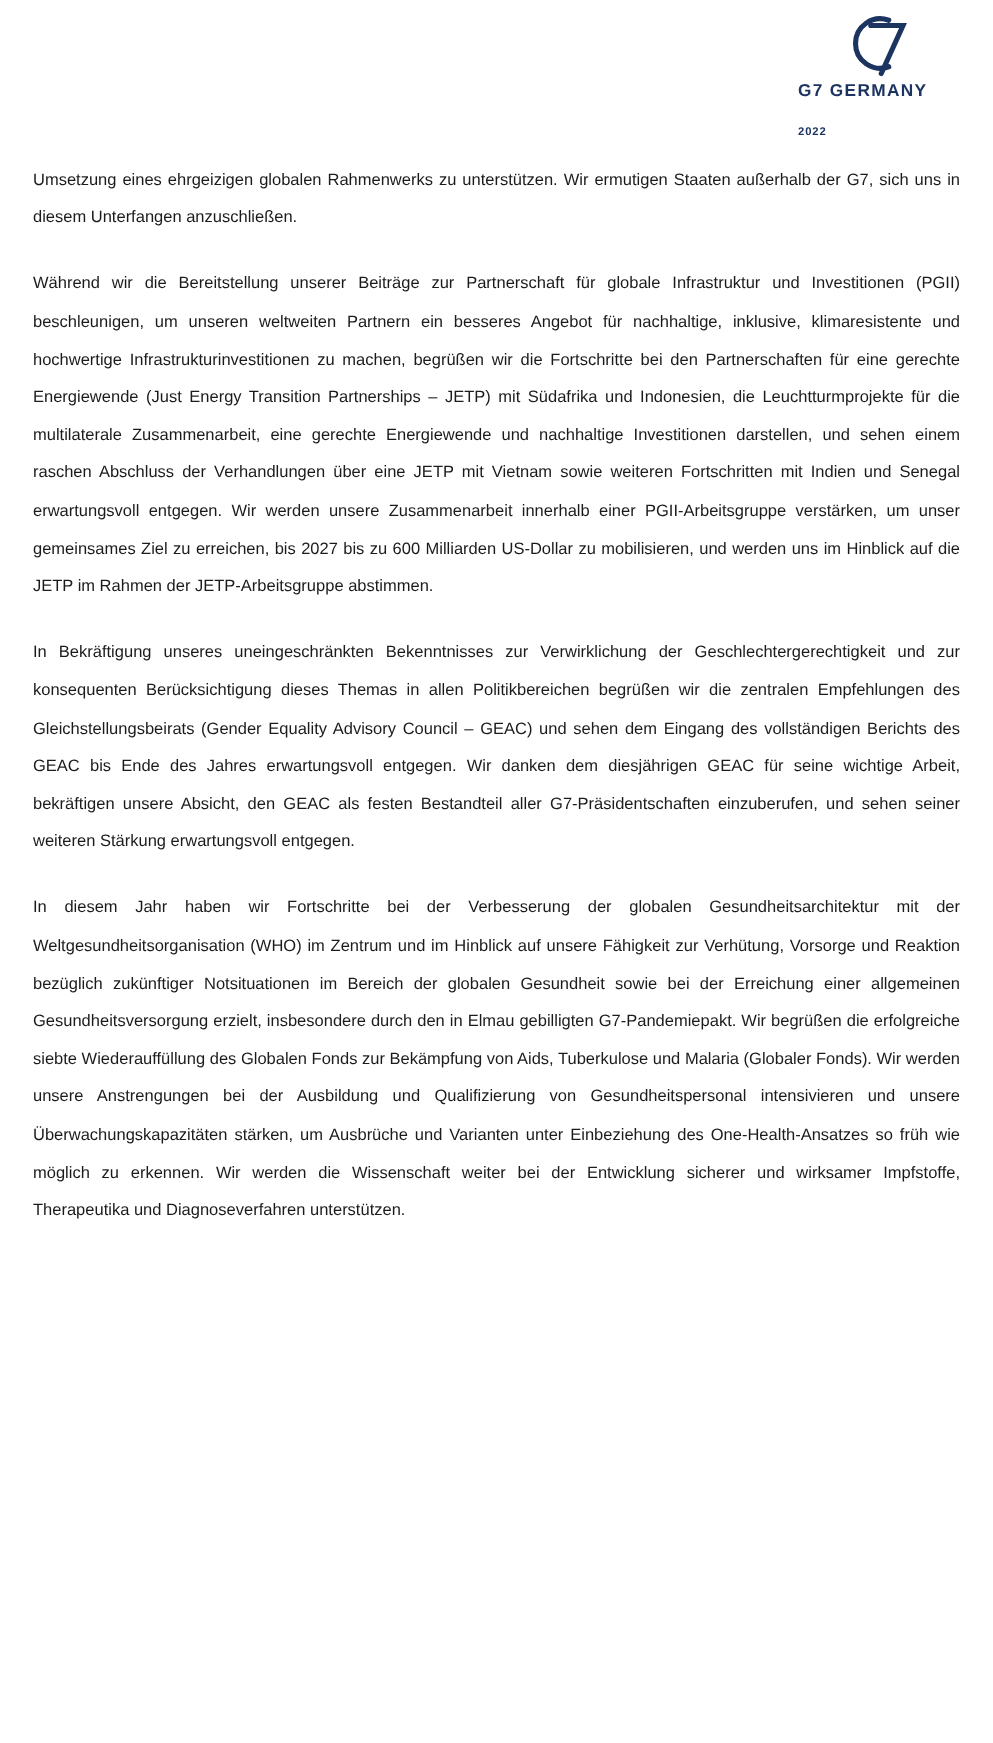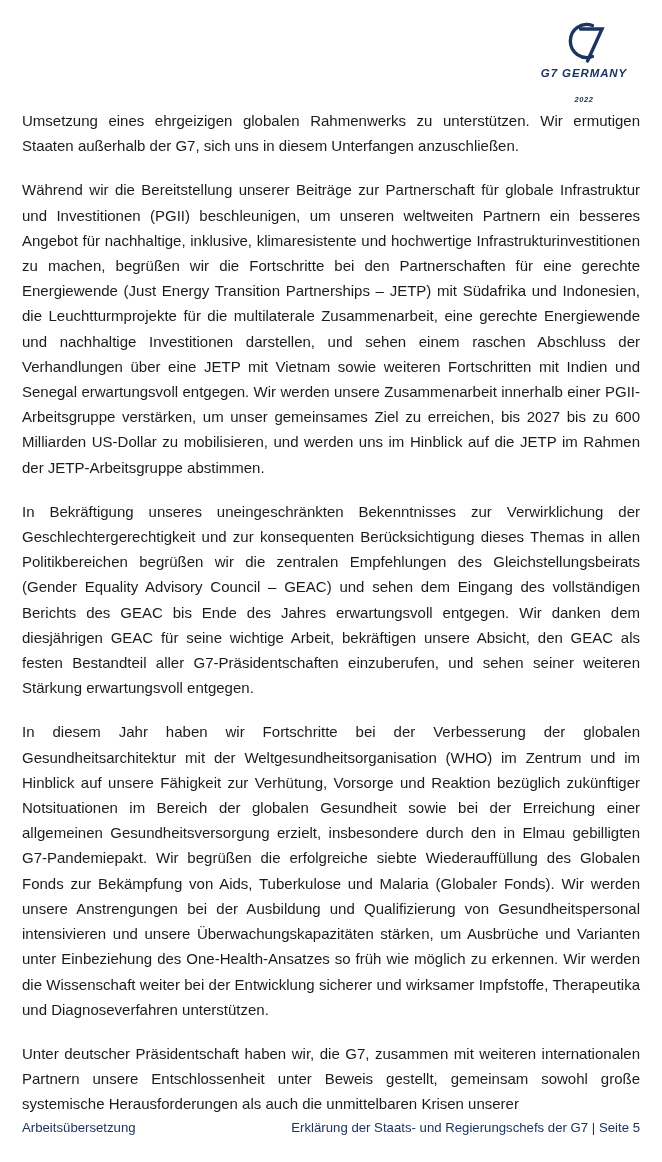--- a/index.html
+++ b/index.html
@@ -20,26 +20,24 @@
   
   .header {
     position: absolute;
     top: 0;
     left: 0;
     right: 0;
     height: 100px;
   }
   .logo-block {
     position: absolute;
-    top: 16px;
+    top: 4px;
     right: 26px;
     width: 104px;
-    text-align: center;
     color: #1c3460;
-    font-style: italic;
   }
   .logo-mark {
     width: 104px;
     height: 50px;
     display: block;
     margin: 0 auto;
   }
   .logo-wordmark {
     font-size: 11.5px;
     font-weight: bold;
@@ -62,21 +60,21 @@
   .content {
     position: absolute;
     top: 108px;
     left: 22px;
     width: 618px;
   }
   p.para {
     margin: 0 0 19px 0;
     text-align: justify;
     text-justify: inter-word;
-    font-size: 15px;
+    font-size: 11px;
     line-height: 25.2px;
     color: #1b1b1b;
     font-family: "Liberation Sans", sans-serif;
     -webkit-hyphens: none;
     hyphens: none;
   }
   p.para:last-child {
     margin-bottom: 0;
   }
 
@@ -120,21 +118,16 @@
       <div class="logo-wordmark">G7 GERMANY</div>
       <div class="logo-year">2022</div>
     </div>
   </div>
 
   <div class="content">
     <p class="para">Umsetzung eines ehrgeizigen globalen Rahmenwerks zu unterstützen. Wir ermutigen Staaten außerhalb der G7, sich uns in diesem Unterfangen anzuschließen.</p>
     <p class="para">Während wir die Bereitstellung unserer Beiträge zur Partnerschaft für globale Infrastruktur und Investitionen (PGII) beschleunigen, um unseren weltweiten Partnern ein besseres Angebot für nachhaltige, inklusive, klimaresistente und hochwertige Infrastrukturinvestitionen zu machen, begrüßen wir die Fortschritte bei den Partnerschaften für eine gerechte Energiewende (Just Energy Transition Partnerships – JETP) mit Südafrika und Indonesien, die Leuchtturmprojekte für die multilaterale Zusammenarbeit, eine gerechte Energiewende und nachhaltige Investitionen darstellen, und sehen einem raschen Abschluss der Verhandlungen über eine JETP mit Vietnam sowie weiteren Fortschritten mit Indien und Senegal erwartungsvoll entgegen. Wir werden unsere Zusammenarbeit innerhalb einer PGII-Arbeitsgruppe verstärken, um unser gemeinsames Ziel zu erreichen, bis 2027 bis zu 600 Milliarden US-Dollar zu mobilisieren, und werden uns im Hinblick auf die JETP im Rahmen der JETP-Arbeitsgruppe abstimmen.</p>
     <p class="para">In Bekräftigung unseres uneingeschränkten Bekenntnisses zur Verwirklichung der Geschlechtergerechtigkeit und zur konsequenten Berücksichtigung dieses Themas in allen Politikbereichen begrüßen wir die zentralen Empfehlungen des Gleichstellungsbeirats (Gender Equality Advisory Council – GEAC) und sehen dem Eingang des vollständigen Berichts des GEAC bis Ende des Jahres erwartungsvoll entgegen. Wir danken dem diesjährigen GEAC für seine wichtige Arbeit, bekräftigen unsere Absicht, den GEAC als festen Bestandteil aller G7-Präsidentschaften einzuberufen, und sehen seiner weiteren Stärkung erwartungsvoll entgegen.</p>
     <p class="para">In diesem Jahr haben wir Fortschritte bei der Verbesserung der globalen Gesundheitsarchitektur mit der Weltgesundheitsorganisation (WHO) im Zentrum und im Hinblick auf unsere Fähigkeit zur Verhütung, Vorsorge und Reaktion bezüglich zukünftiger Notsituationen im Bereich der globalen Gesundheit sowie bei der Erreichung einer allgemeinen Gesundheitsversorgung erzielt, insbesondere durch den in Elmau gebilligten G7-Pandemiepakt. Wir begrüßen die erfolgreiche siebte Wiederauffüllung des Globalen Fonds zur Bekämpfung von Aids, Tuberkulose und Malaria (Globaler Fonds). Wir werden unsere Anstrengungen bei der Ausbildung und Qualifizierung von Gesundheitspersonal intensivieren und unsere Überwachungskapazitäten stärken, um Ausbrüche und Varianten unter Einbeziehung des One-Health-Ansatzes so früh wie möglich zu erkennen. Wir werden die Wissenschaft weiter bei der Entwicklung sicherer und wirksamer Impfstoffe, Therapeutika und Diagnoseverfahren unterstützen.</p>
-    <p class="para">Unter deutscher Präsidentschaft haben wir, die G7, zusammen mit weiteren internationalen Partnern unsere Entschlossenheit unter Beweis gestellt, gemeinsam sowohl große systemische Herausforderungen als auch die unmittelbaren Krisen unserer</p>
   </div>
 
-  <div class="footer">
-    <div class="footer-left">Arbeitsübersetzung</div>
-    <div class="footer-right">Erklärung der Staats- und Regierungschefs der G7 | Seite 5</div>
-  </div>
 
 </div>
 
 </body></html>

